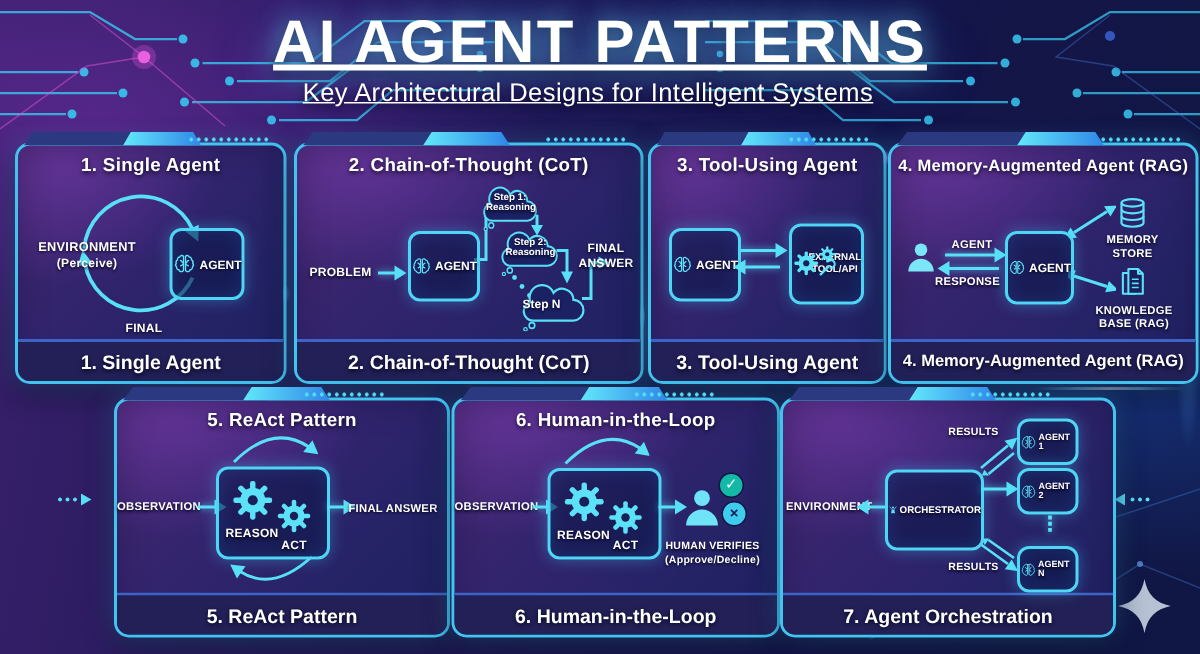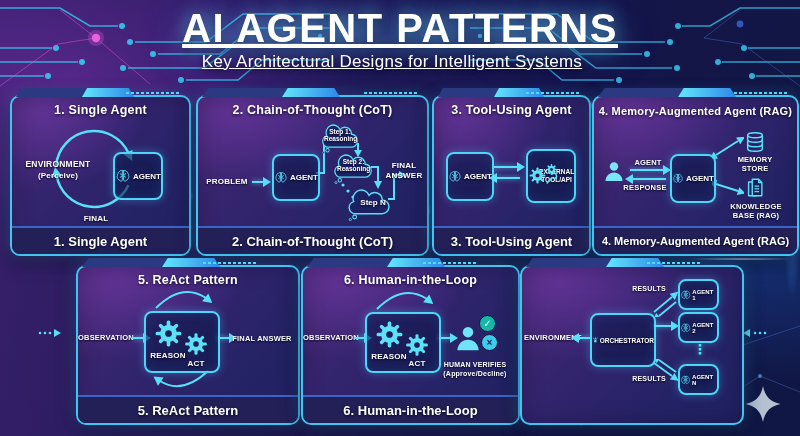--- a/index.html
+++ b/index.html
@@ -301,21 +301,21 @@
     <svg class="abs" style="left:142px;top:86px" width="18" height="18" viewBox="0 0 18 18">
       <g fill="#58e0f6">
           <circle cx="3" cy="2" r="1.6"></circle>
           <circle cx="8" cy="8" r="1.6"></circle>
           <circle cx="13" cy="14" r="1.6"></circle>
         </g>
     </svg>
     <svg class="abs" style="left:148px;top:92px;color:#58e0f6" width="46" height="32" viewBox="0 0 64 44" preserveAspectRatio="none">
         <use href="#cloud"></use>
       </svg>
-    <div class="cloudtxt" style="left:156px;top:101px;width:38px;font-size:8px">Step N</div>
+    <div class="cloudtxt" style="left:144px;top:101px;width:38px;font-size:8px">Step N</div>
     <svg class="abs" style="left:190px;top:74px" width="20" height="34" viewBox="0 0 20 34">
       <path class="conn" d="M0 28h6V4h6"></path>
       <polygon class="ah" points="11,0 11,8 18,4"></polygon>
     </svg>
     <div class="lbl" style="left:186px;top:64px;width:40px">FINAL ANSWER</div>
     <footer class="ftr">2. Chain-of-Thought (CoT)</footer>
   </section>
 
   <section class="panel" style="left:432px;top:95px;width:155px;height:157px">
     <div class="tab-dark" style="width:70px"></div>
@@ -495,15 +495,16 @@
         </svg>
       <span style="font-size:6px">AGENT 2</span>
     </div>
     <div class="ellipsis" style="left:171px;top:75px">⋮</div>
     <div class="nbox" style="left:156px;top:97px;width:37px;height:27px;gap:1px">
       <svg class="icon" width="12" height="12" viewBox="0 0 24 24">
           <use href="#brain"></use>
         </svg>
       <span style="font-size:6px">AGENT N</span>
     </div>
+    <footer class="ftr">7. Agent Orchestration</footer>
   </section>
 
 </div>
 
 </body></html>

